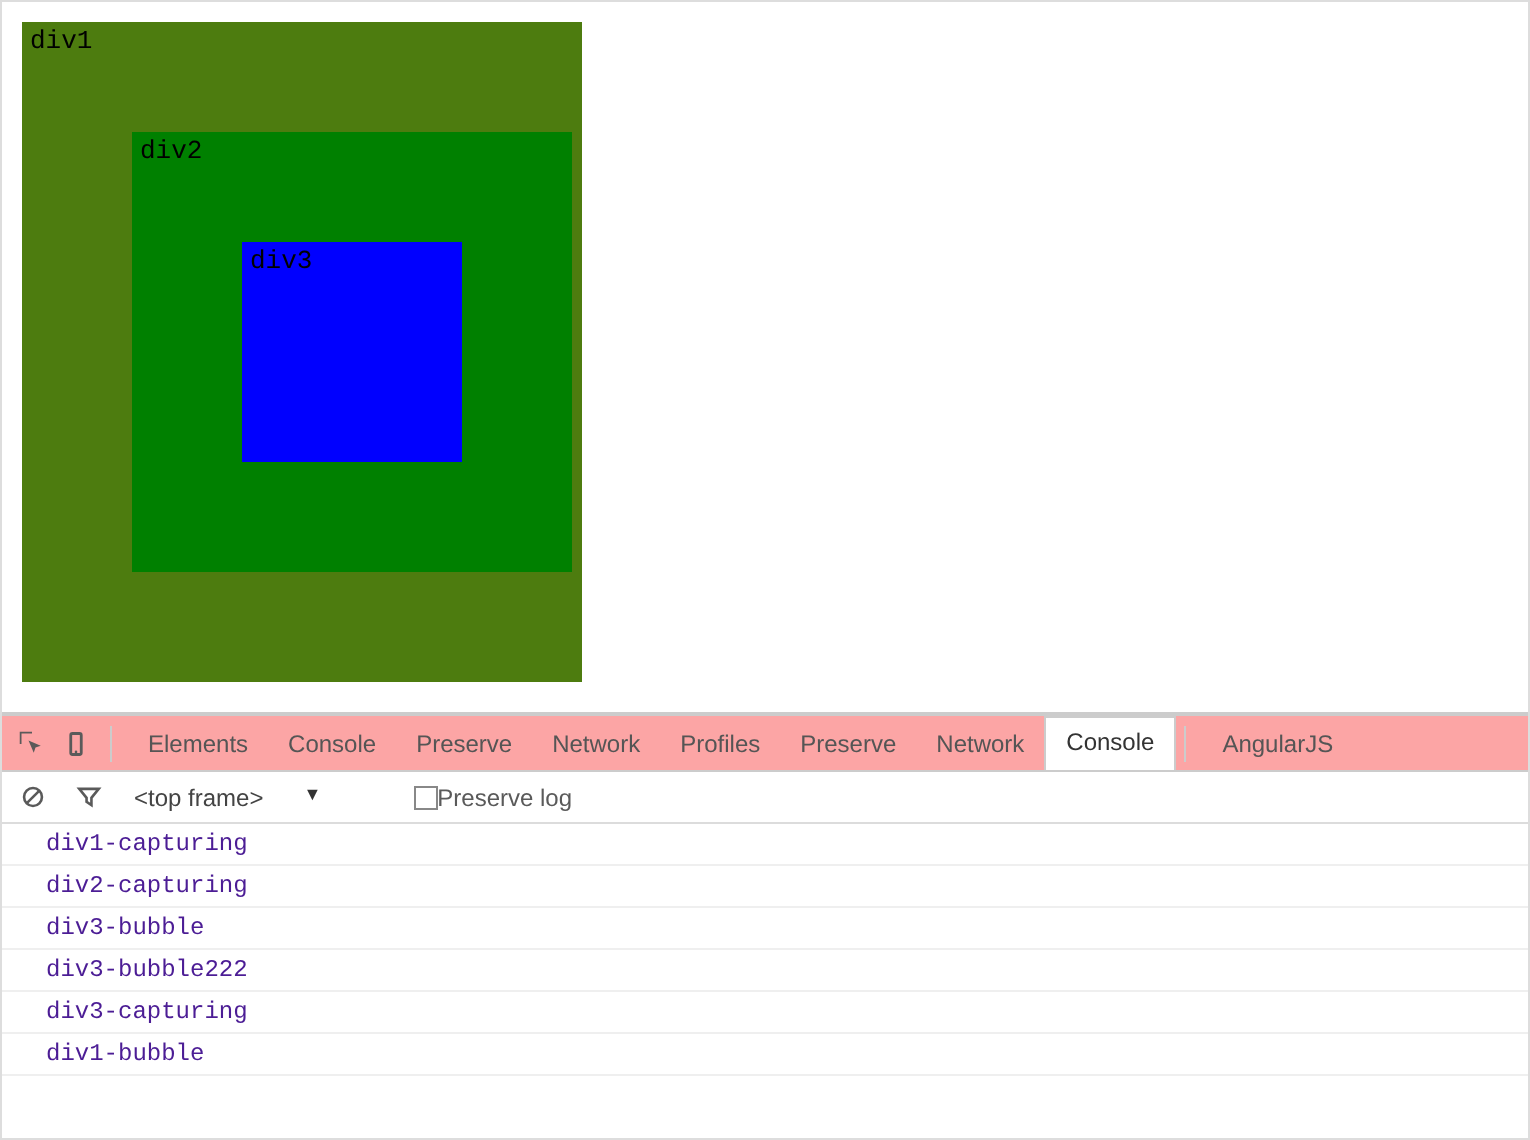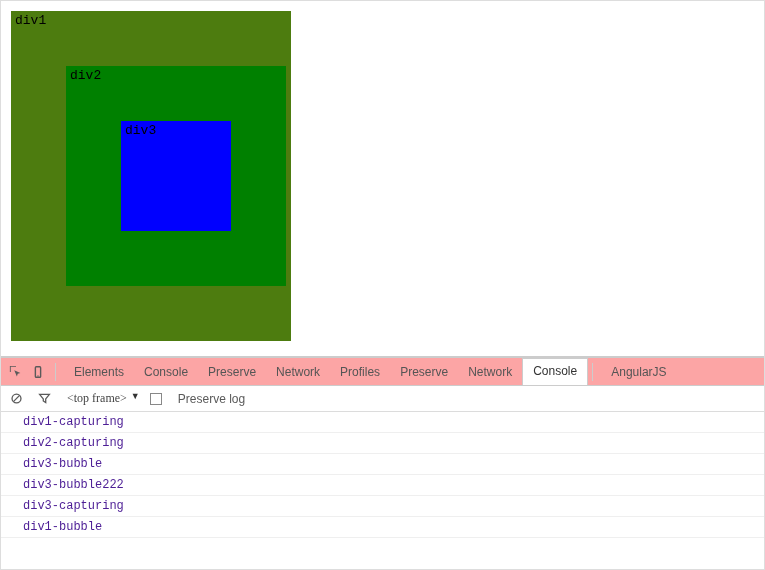--- a/index.html
+++ b/index.html
@@ -108,29 +108,29 @@
     height: 26px;
     padding: 0 6px;
     gap: 6px;
     background: #fff;
     border-bottom: 1px solid #dcdcdc;
     color: #5a5a5a;
     font-family: -apple-system, "Segoe UI", Helvetica, Arial, sans-serif;
   }
   .dt-toolbar svg { width: 13px; height: 13px; stroke: #5a5a5a; fill: none; stroke-width: 1.6; }
   .frame-select {
-    display: flex; align-items: flex-start; gap: 4px;
+    display: flex; align-items: flex-start; gap: 20px;
     color: #444;
     padding: 0 4px;
-    font-family: Liberation Serif, serif;
   }
   .frame-select .tri { font-size: 9px; color: #333; }
   .checkbox {
-    display: flex; align-items: center; gap: 16px;
+    display: flex; align-items: center; gap: 0;
     cursor: default;
+    margin-left: 36px;
   }
   .checkbox .box {
     width: 12px; height: 12px;
     border: 1px solid #888;
     background: #fff;
   }
   
   .dt-log {
     flex: 1;
     background: #fff;

